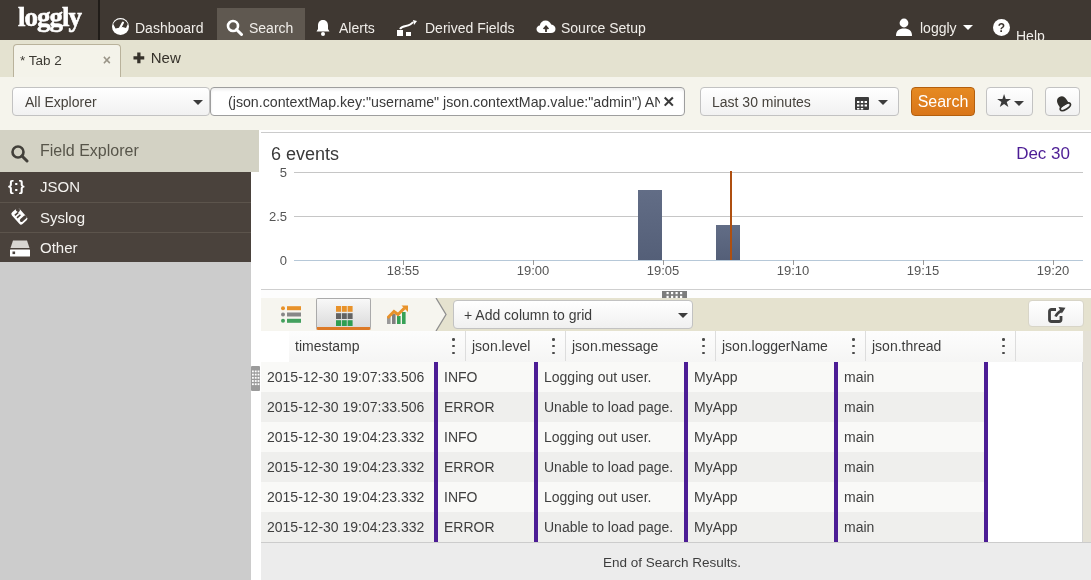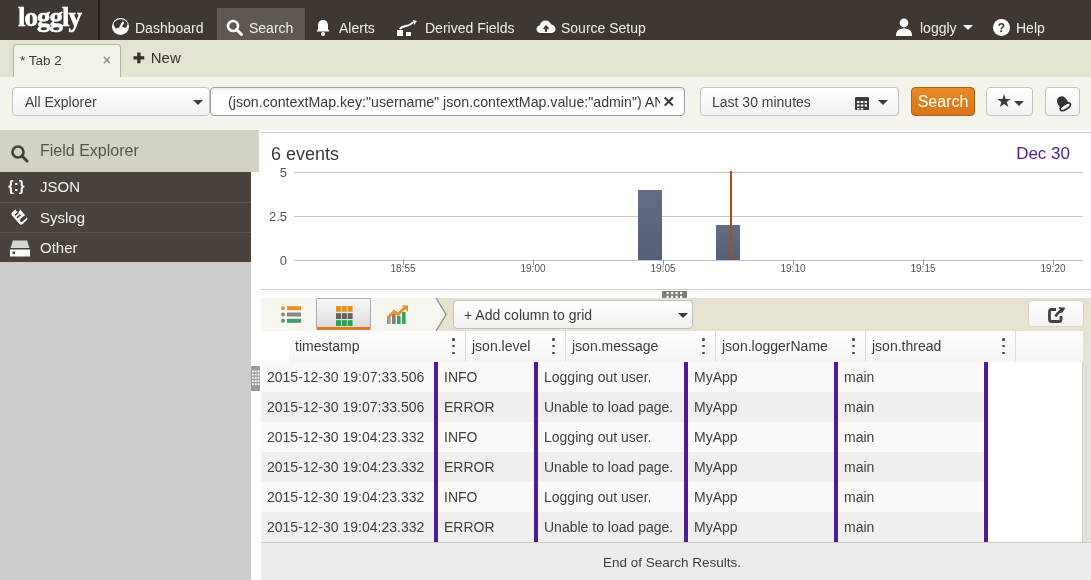--- a/index.html
+++ b/index.html
@@ -52,21 +52,21 @@
 #gutter { position:absolute; left:251px; top:172px; width:10px; height:408px; background:#fff; }
 #grip { position:absolute; left:251px; top:366px; width:9px; height:25px; border-radius:1px; overflow:hidden; }
 
 
 #chart { position:absolute; left:261px; top:130px; width:830px; height:160px; background:#fff; border-bottom:1px solid #cfcfcf; }
 #charttop { position:absolute; left:261px; top:132px; width:830px; height:1px; background:#cbcbcb; z-index:6; }
 #ev { position:absolute; left:10px; top:14px; font-size:18px; color:#3a3a3a; }
 #dec { position:absolute; right:21px; top:14px; font-size:17px; color:#4c1d95; }
 .gl { position:absolute; left:33px; width:789px; height:1px; background:#c6c6c6; }
 .ylab { position:absolute; width:26px; text-align:right; font-size:13px; color:#555; }
-.xlab { position:absolute; top:133px; width:60px; text-align:center; font-size:10px; color:#555; }
+.xlab { position:absolute; top:133px; width:60px; text-align:center; font-size:13px; color:#555; }
 .tick { position:absolute; top:130px; width:1px; height:5px; background:#999; }
 .bar { position:absolute; background:linear-gradient(#626d86,#545f78); }
 #oline { position:absolute; left:468.5px; top:41px; width:2.5px; height:89px; background:#ae4f10; }
 #griprow { position:absolute; left:261px; top:290px; width:830px; height:8px; background:#fdfdfd; }
 #grip2 { position:absolute; left:401px; top:1px; width:25px; height:8px; } #grip2 svg { display:block; }
 
 
 #vtools { position:absolute; left:261px; top:298px; width:830px; height:33px; background:#e5e2cf; }
 #vtleft { position:absolute; left:0; top:0; width:175px; height:33px; background:#f6f5ef; }
 .vbtn { position:absolute; top:0; height:32px; }
@@ -145,21 +145,21 @@
           <path d="M1 18 C1 12.5 4 10.5 9 10.5 C14 10.5 17 12.5 17 18 Z" fill="#fff"></path>
         </svg>
       <span class="lbl" style="left:35px;">loggly</span>
       <span class="caret" style="position:absolute;left:78px;top:17px;border-top-color:#fff;"></span>
     </div>
     <div class="navitem" style="left:985px;width:80px;">
       <svg class="navicon" style="left:8px;top:11px;" width="17" height="17" viewBox="0 0 17 17">
           <circle cx="8.5" cy="8.5" r="8.5" fill="#fff"></circle>
           <text x="8.5" y="12.8" font-size="12" font-weight="bold" text-anchor="middle" fill="#3b342e" font-family="Liberation Sans">?</text>
         </svg>
-      <span class="lbl" style="left:31px;">Help</span>
+      <span class="lbl" style="left:31px;margin-top:8px;">Help</span>
     </div>
   </div>
 
   <div id="tabbar">
     <div id="tab1">
         <span class="t">* Tab 2</span>
         <span class="x">×</span>
       </div>
     <div id="newtab"><b>✚</b>New</div>
   </div>

